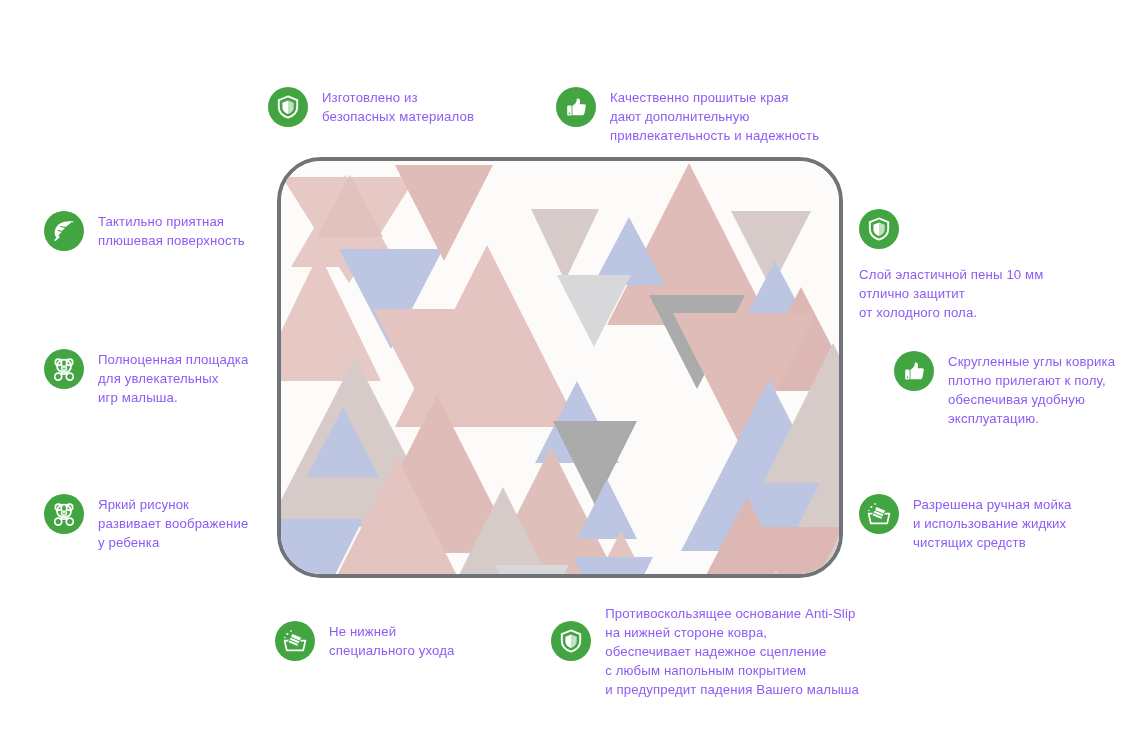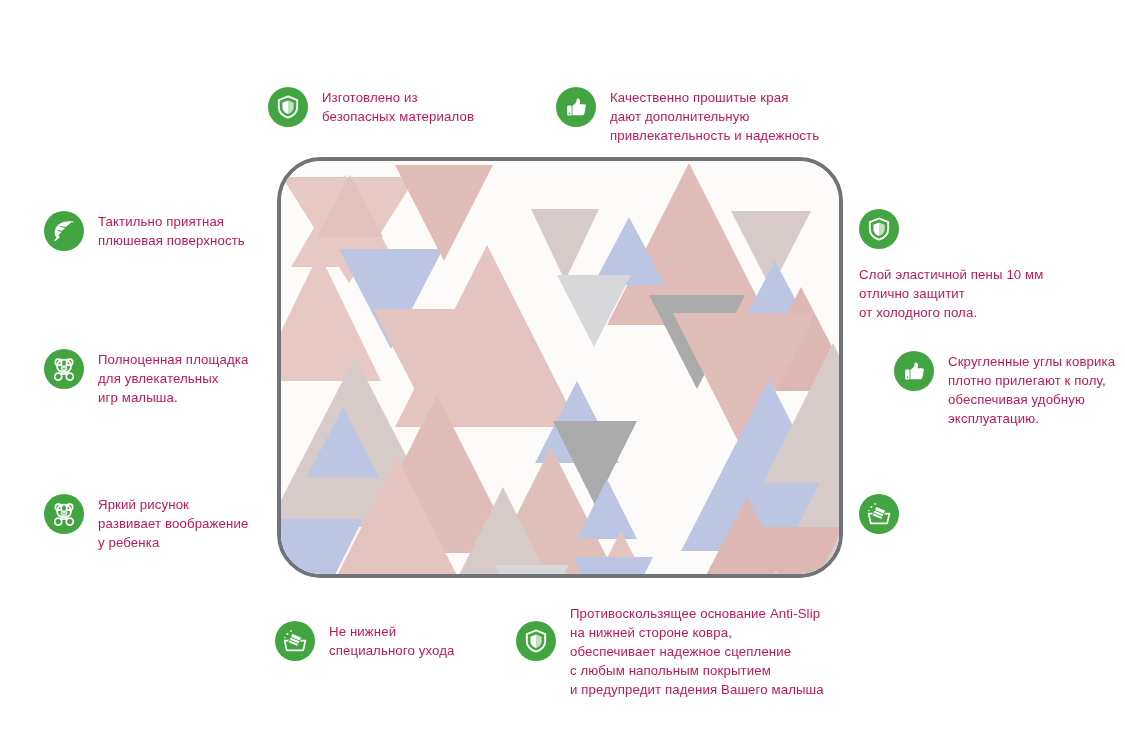--- a/index.html
+++ b/index.html
@@ -31,21 +31,21 @@
     background: #42a542;
     display: flex;
     align-items: center;
     justify-content: center;
     margin-top: 1px;
   }
   .feature-icon svg { display: block; }
   .feature-text {
     font-size: 13.2px;
     line-height: 19px;
-    color: #be185d;
+    color: #8b5cf6;
     white-space: pre-line;
     letter-spacing: 0.01em;
     padding-top: 2px;
   }
 
   
   #mat-wrap {
     position: absolute;
     left: 277px;
     top: 157px;
@@ -306,39 +306,42 @@
       <svg width="26" height="24" viewBox="0 0 26 24">
         <path d="M2.6 11.6 H23.4 L21.2 21.4 H4.8 Z" fill="none" stroke="#ffffff" stroke-width="1.7" stroke-linejoin="round"></path>
         <path d="M10.2 4.4 L19.6 8.4 L15.4 17.4 L6 13.4 Z" fill="#ffffff"></path>
         <path d="M10.2 4.4 L19.6 8.4 L15.4 17.4 L6 13.4 Z" fill="none" stroke="#42a542" stroke-width="0.9"></path>
         <path d="M8.6 8.2 L17.6 12.0 M7.4 10.9 L16.4 14.7" stroke="#42a542" stroke-width="1" stroke-linecap="round"></path>
         <circle cx="5.4" cy="5.0" r="1.1" fill="#ffffff"></circle>
         <circle cx="9.0" cy="1.9" r="0.85" fill="#ffffff"></circle>
         <circle cx="2.9" cy="8.4" r="0.75" fill="#ffffff"></circle>
       </svg>
     </span>
+    <span class="feature-text">Разрешена ручная мойка
+и использование жидких
+чистящих средств</span>
   </div>
 
   <div class="feature" style="left:275px; top:620px; width:230px;">
     <span class="feature-icon">
       <svg width="26" height="24" viewBox="0 0 26 24">
         <path d="M2.6 11.6 H23.4 L21.2 21.4 H4.8 Z" fill="none" stroke="#ffffff" stroke-width="1.7" stroke-linejoin="round"></path>
         <path d="M10.2 4.4 L19.6 8.4 L15.4 17.4 L6 13.4 Z" fill="#ffffff"></path>
         <path d="M10.2 4.4 L19.6 8.4 L15.4 17.4 L6 13.4 Z" fill="none" stroke="#42a542" stroke-width="0.9"></path>
         <path d="M8.6 8.2 L17.6 12.0 M7.4 10.9 L16.4 14.7" stroke="#42a542" stroke-width="1" stroke-linecap="round"></path>
         <circle cx="5.4" cy="5.0" r="1.1" fill="#ffffff"></circle>
         <circle cx="9.0" cy="1.9" r="0.85" fill="#ffffff"></circle>
         <circle cx="2.9" cy="8.4" r="0.75" fill="#ffffff"></circle>
       </svg>
     </span>
     <span class="feature-text">Не нижней
 специального ухода</span>
   </div>
 
-  <div class="feature" style="left:516px; top:602px; width:330px;">
+  <div class="feature" style="left:529px; top:602px; width:330px;justify-content:flex-end;">
     <span class="feature-icon" style="margin-top:19px;">
       <svg width="22" height="24" viewBox="0 0 22 24">
         <path d="M11 1.4 L20.2 5.1 V12.1 C20.2 17.3 16.3 21 11 22.6 C5.7 21 1.8 17.3 1.8 12.1 V5.1 Z" fill="none" stroke="#ffffff" stroke-width="1.9"></path>
         <path d="M11 5.4 L16.6 7.7 V12.2 C16.6 15.4 14.2 17.8 11 18.9 C7.8 17.8 5.4 15.4 5.4 12.2 V7.7 Z" fill="#ffffff"></path>
         <path d="M11 5.4 V18.9 C14.2 17.8 16.6 15.4 16.6 12.2 V7.7 Z" fill="#42a542" opacity="0.32"></path>
       </svg>
     </span>
     <span class="feature-text">Противоскользящее основание Anti-Slip
 на нижней стороне ковра,
 обеспечивает надежное сцепление

